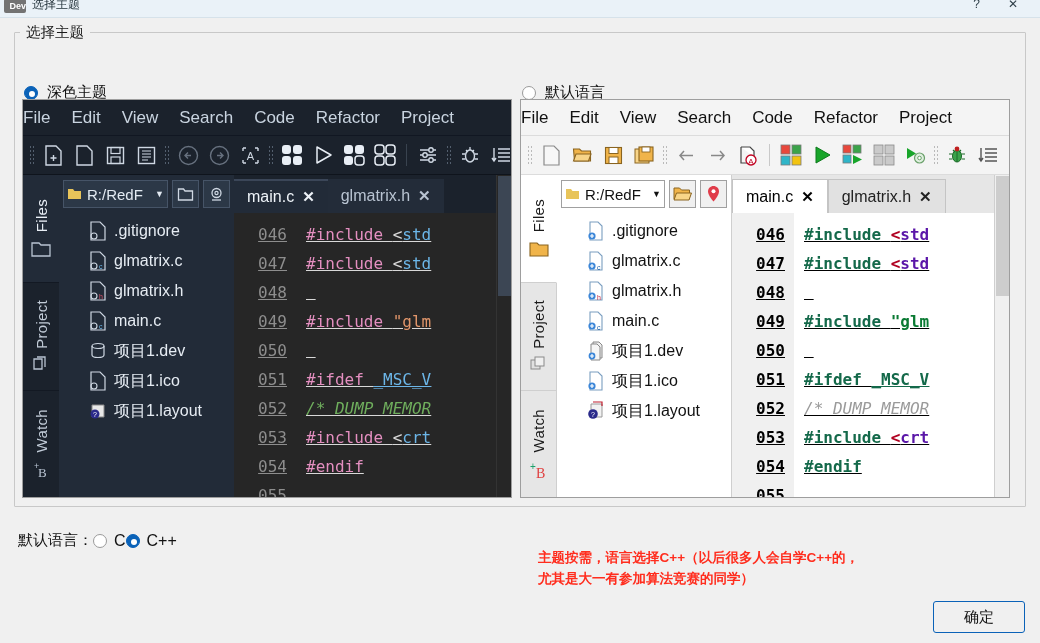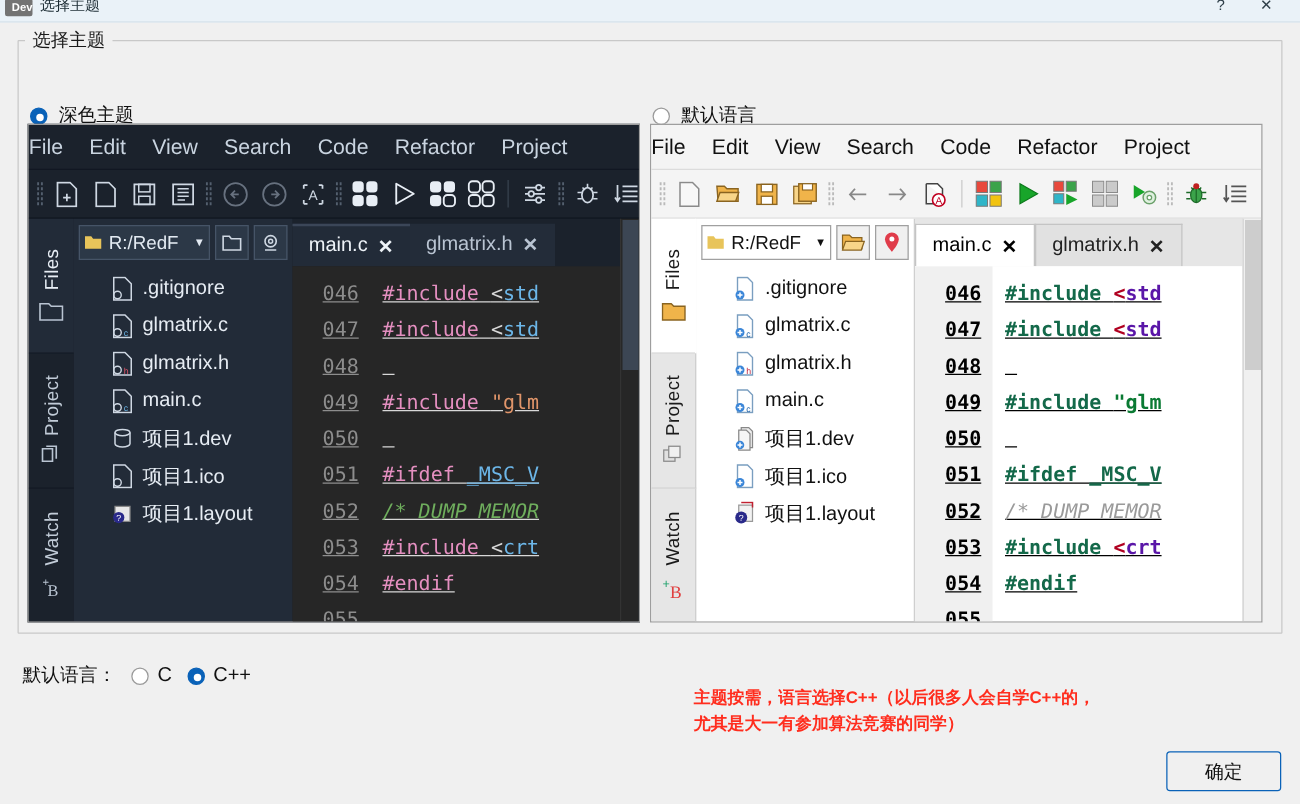--- a/index.html
+++ b/index.html
@@ -151,27 +151,27 @@
   .lt .t-str{ color:#0a7a33; font-weight:bold; }
   .lt .t-com{ color:#9a9a9a; font-style:italic; }
   .lt .t-mac{ color:#14694a; font-weight:bold; text-decoration:underline; }
 
   .vscroll{ width:15px; flex:none; border-left:1px solid #cfcfcf; background:#f0f0f0; }
   .dk .vscroll{ background:#262626; border-left:1px solid #333; }
   .vthumb{ width:13px; height:120px; margin:1px auto; background:#cdcdcd; }
   .dk .vthumb{ background:#3c4654; }
 
   
-  #lang-row{ position:absolute; left:18px; top:531px; display:flex; align-items:center; gap:12px;justify-content:flex-end; }
+  #lang-row{ position:absolute; left:18px; top:531px; display:flex; align-items:center; gap:0;justify-content:flex-end; }
   #lang-label{ font-size:15px; color:#111; }
   .lang-opt{ display:flex; align-items:center; gap:7px; }
   .lang-opt .radio-label{ font-size:16px; }
 
   #note{
-    position:absolute; left:555px; top:547px; width:470px;
+    position:absolute; left:538px; top:547px; width:470px;
     color:#ff2d1e; font-size:13.5px; font-weight:bold; line-height:21px;
   }
 
   #ok-btn{
     position:absolute; left:933px; top:601px; width:92px; height:32px;
     background:#f0f0f0; border:1px solid #0a62b8; border-radius:3px;
     font-size:15px; color:#111; display:flex; align-items:center; justify-content:center;
   }
 </style>
 </head>

